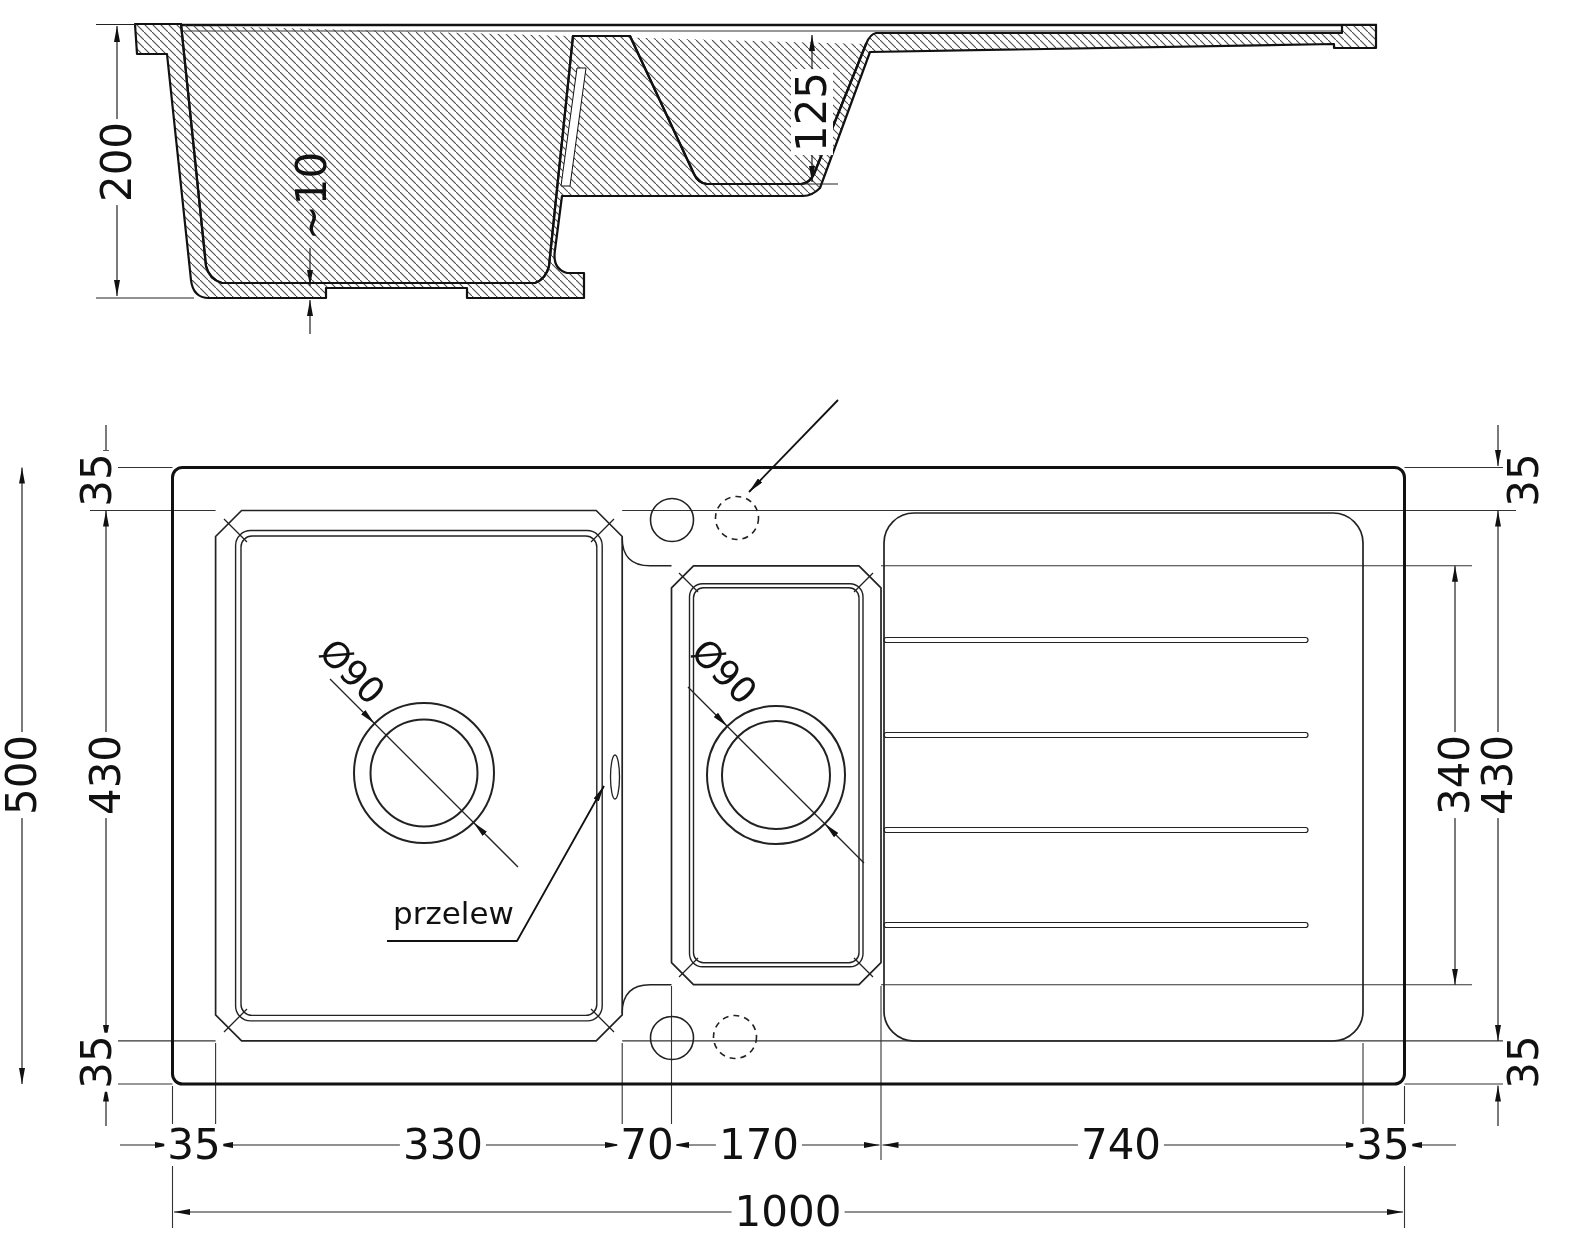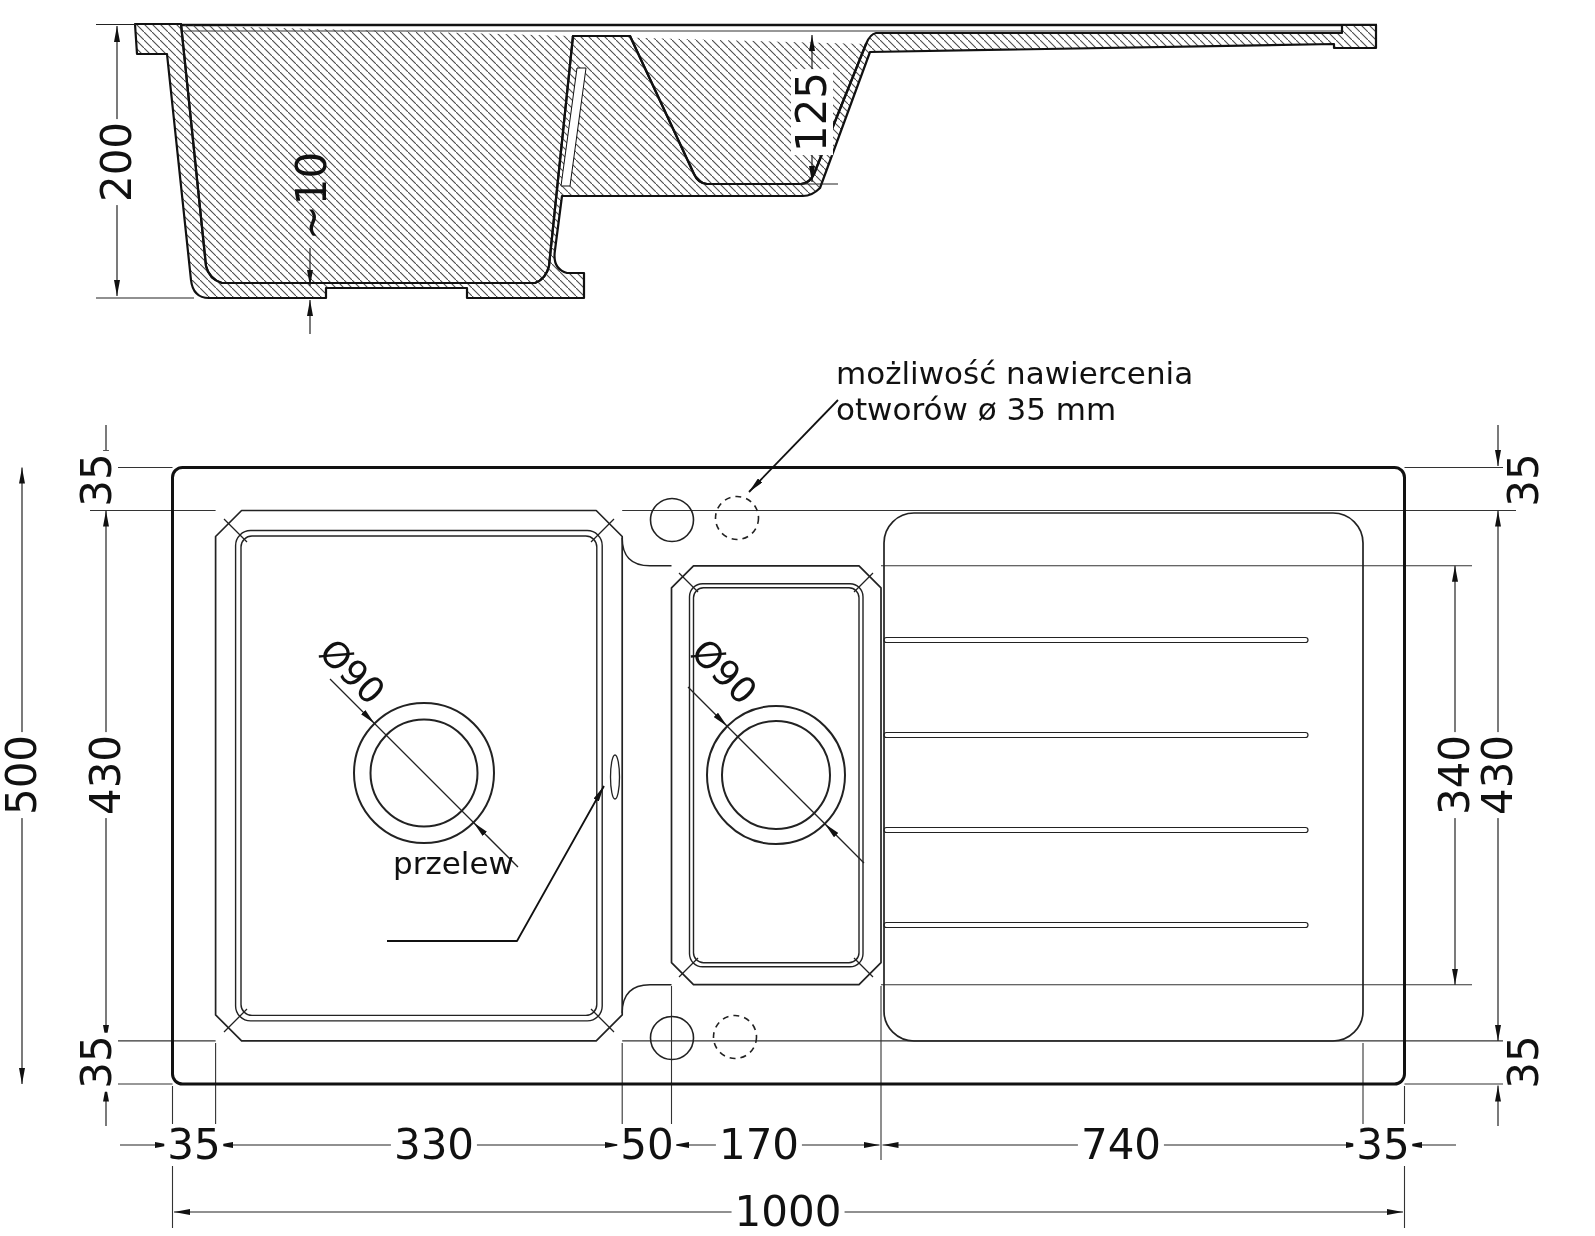--- a/index.html
+++ b/index.html
@@ -184,29 +184,25 @@
 <div class="lbl r90" style="left:106px;top:775px">430</div>
 <div class="lbl r90" style="left:22px;top:775px">500</div>
 <div class="lbl r90" style="left:97px;top:1062px">35</div>
 
 <div class="lbl r90" style="left:1524px;top:480px">35</div>
 <div class="lbl r90" style="left:1498px;top:775px">430</div>
 <div class="lbl r90" style="left:1455px;top:775px">340</div>
 <div class="lbl r90" style="left:1524px;top:1062px">35</div>
 
 <div class="lbl" style="left:194px;top:1145px">35</div>
-<div class="lbl" style="left:434px;top:1145px">330</div>
-<div class="lbl" style="left:647px;top:1145px">50</div>
+<div class="lbl" style="left:443px;top:1145px">330</div>
+<div class="lbl" style="left:647px;top:1145px">70</div>
 <div class="lbl" style="left:759px;top:1145px">170</div>
 <div class="lbl" style="left:1121px;top:1145px">740</div>
 <div class="lbl" style="left:1383px;top:1145px">35</div>
 <div class="lbl" style="left:788px;top:1212px">1000</div>
 
 <div class="lbl r45" style="left:352px;top:672px">Ø90</div>
 <div class="lbl r45" style="left:724px;top:672px">Ø90</div>
 
-<div class="txt" style="left:393px;top:846px">przelew</div>
-<div class="txt" style="left:836px;top:356px">
-  <div>możliwość nawiercenia</div>
-  <div>otworów ø 35 mm</div>
+<div class="txt" style="left:393px;top:896px">przelew</div>
+
 </div>
 
-</div>
-
 </body></html>

